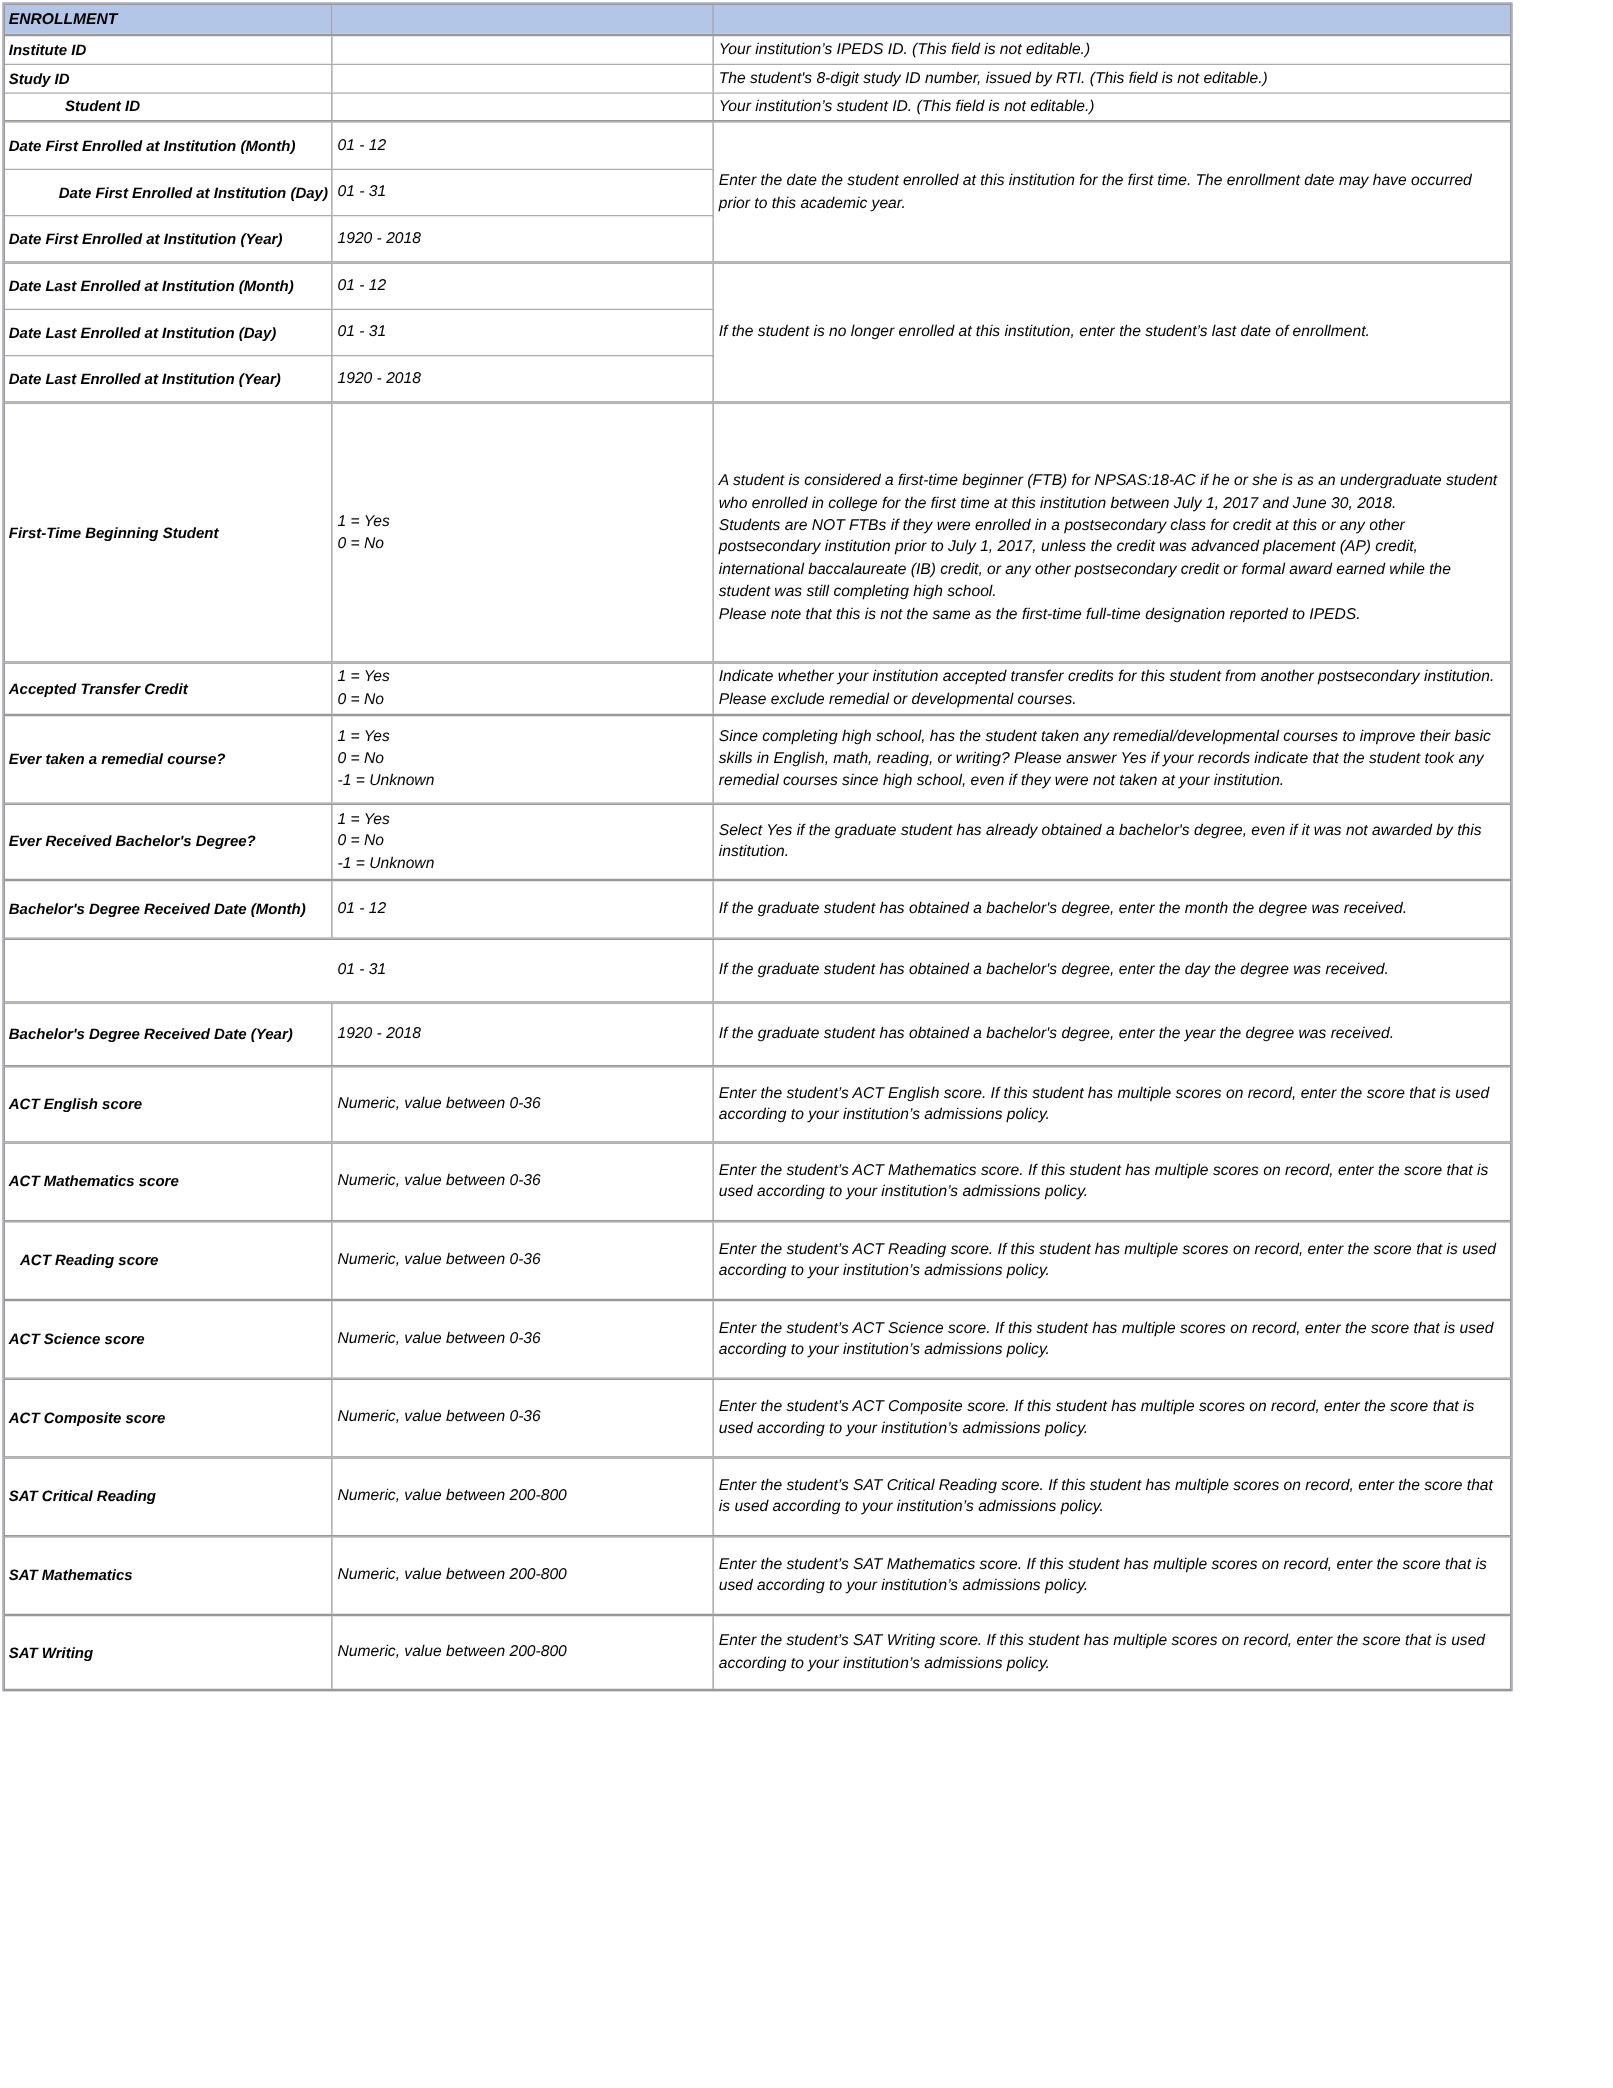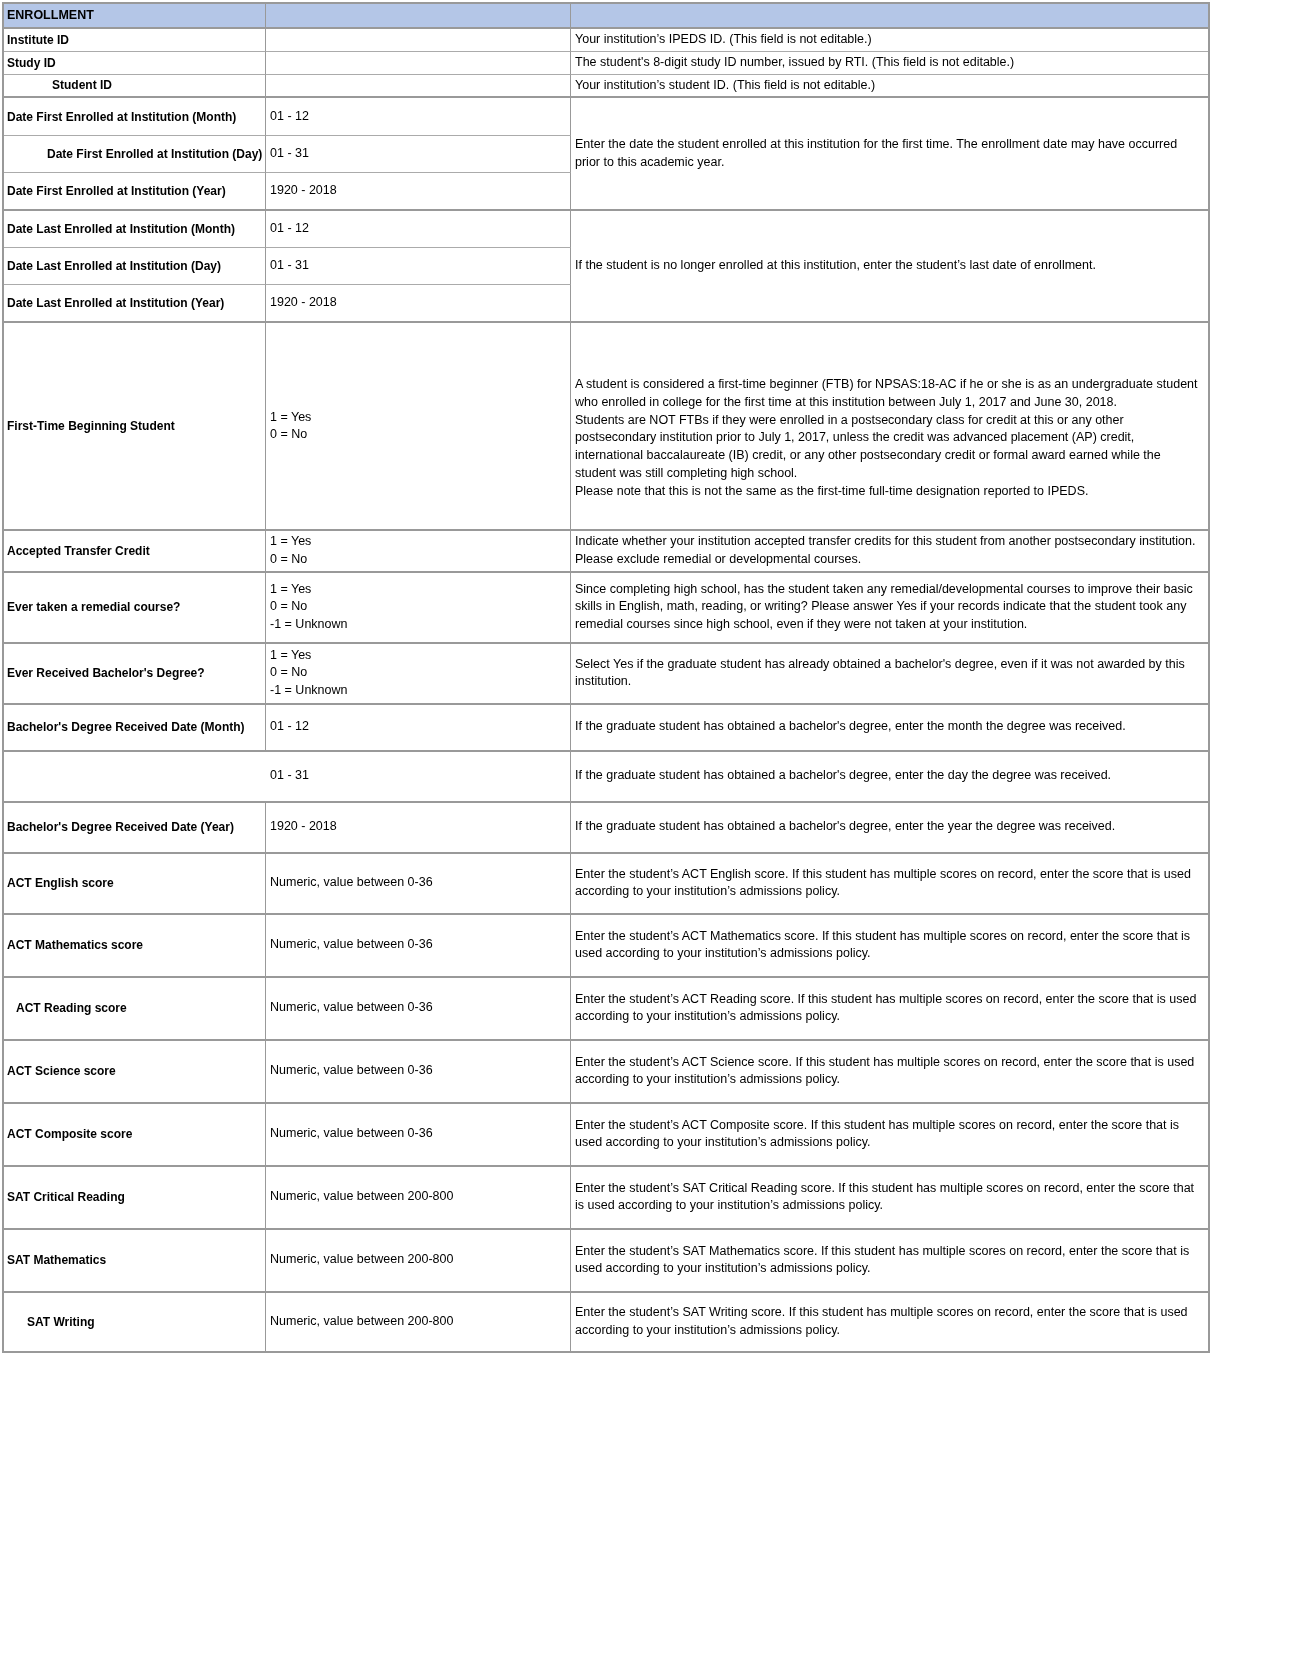--- a/index.html
+++ b/index.html
@@ -1,17 +1,17 @@
 <!DOCTYPE html>
 <html><head>
 <meta charset="utf-8">
 <style>
   html,body{margin:0;padding:0;background:#ffffff;}
   body{width:1290px;height:1670px;position:relative;font-family:"Liberation Sans",sans-serif;color:#000;}
-  .table-wrap{position:absolute;top:2px;left:2px;width:1206px;border:1px solid #999999;background:#c4b5fd;}
+  .table-wrap{position:absolute;top:2px;left:2px;width:1206px;border:1px solid #999999;background:#c4b5fd;font-style:italic;}
   .sec{display:grid;grid-template-columns:262px 305px 1fr;border:1px solid #999999;margin:0;background:#fff;}
   .sec + .sec{margin-top:0;}
   .cell{display:flex;align-items:center;box-sizing:border-box;padding:2px 6px 2px 4px;
         font-size:12.5px;line-height:1.42;white-space:pre-line;overflow:hidden;}
   .c1{font-weight:bold;font-size:12px;line-height:1.35;border-right:1px solid #999999;padding-left:3px;padding-right:2px;}
   .c2{border-right:1px solid #999999;}
   .c3{}
   .bt{border-top:1px solid #ababab;}
   .header-row .cell{background:#b4c6e7;font-weight:bold;font-size:12.5px;min-height:23px;}
 </style>
@@ -125,18 +125,18 @@
         <div class="cell c1" style="grid-area: 1 / 1; min-height: 61px;">SAT Critical Reading</div>
         <div class="cell c2" style="grid-area: 1 / 2; min-height: 61px;">Numeric, value between 200-800</div>
         <div class="cell c3" style="grid-area: 1 / 3; min-height: 61px;">Enter the student’s SAT Critical Reading score. If this student has multiple scores on record, enter the score that is used according to your institution’s admissions policy.</div>
       </div>
       <div class="sec">
         <div class="cell c1" style="grid-area: 1 / 1; min-height: 61px;">SAT Mathematics</div>
         <div class="cell c2" style="grid-area: 1 / 2; min-height: 61px;">Numeric, value between 200-800</div>
         <div class="cell c3" style="grid-area: 1 / 3; min-height: 61px;">Enter the student’s SAT Mathematics score. If this student has multiple scores on record, enter the score that is used according to your institution’s admissions policy.</div>
       </div>
       <div class="sec">
-        <div class="cell c1" style="grid-area: 1 / 1; min-height: 58px; margin-left: 20px;">SAT Writing</div>
+        <div class="cell c1" style="grid-area: 1 / 1; min-height: 58px;">SAT Writing</div>
         <div class="cell c2" style="grid-area: 1 / 2; min-height: 58px;">Numeric, value between 200-800</div>
         <div class="cell c3" style="grid-area: 1 / 3; min-height: 58px;">Enter the student’s SAT Writing score. If this student has multiple scores on record, enter the score that is used according to your institution’s admissions policy.</div>
       </div>
     </div>
 </div>
 
 </body></html>

